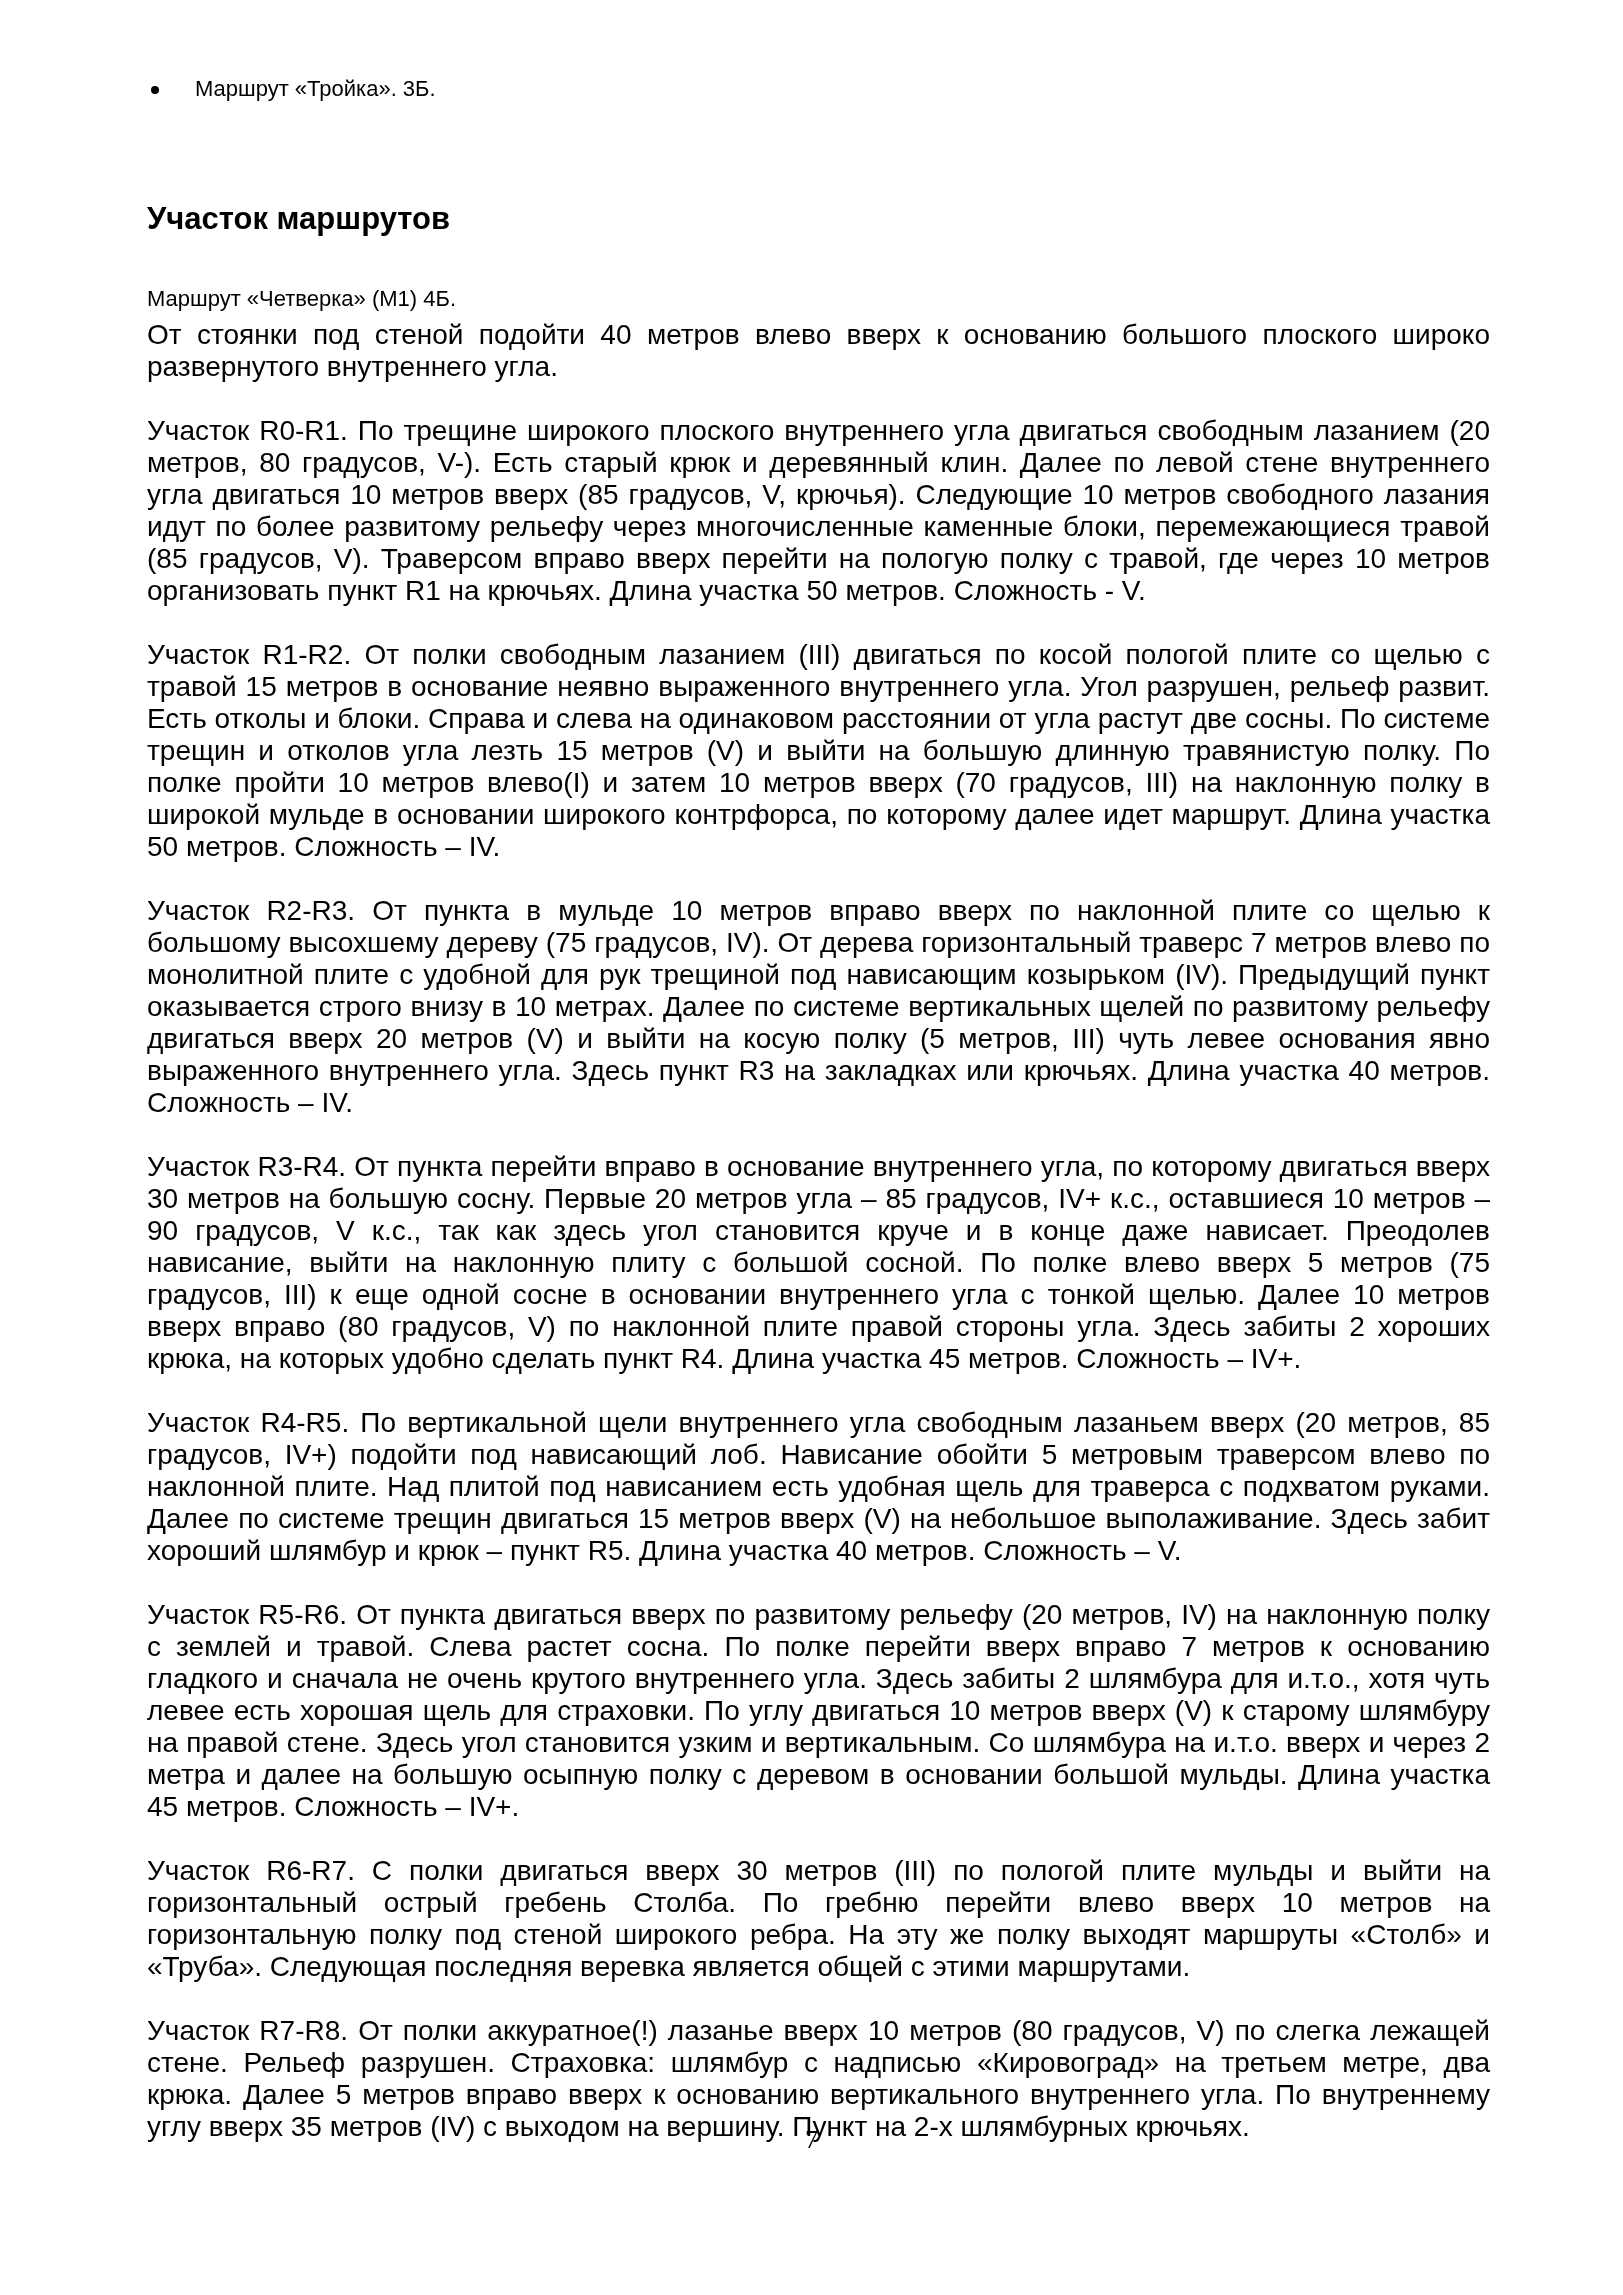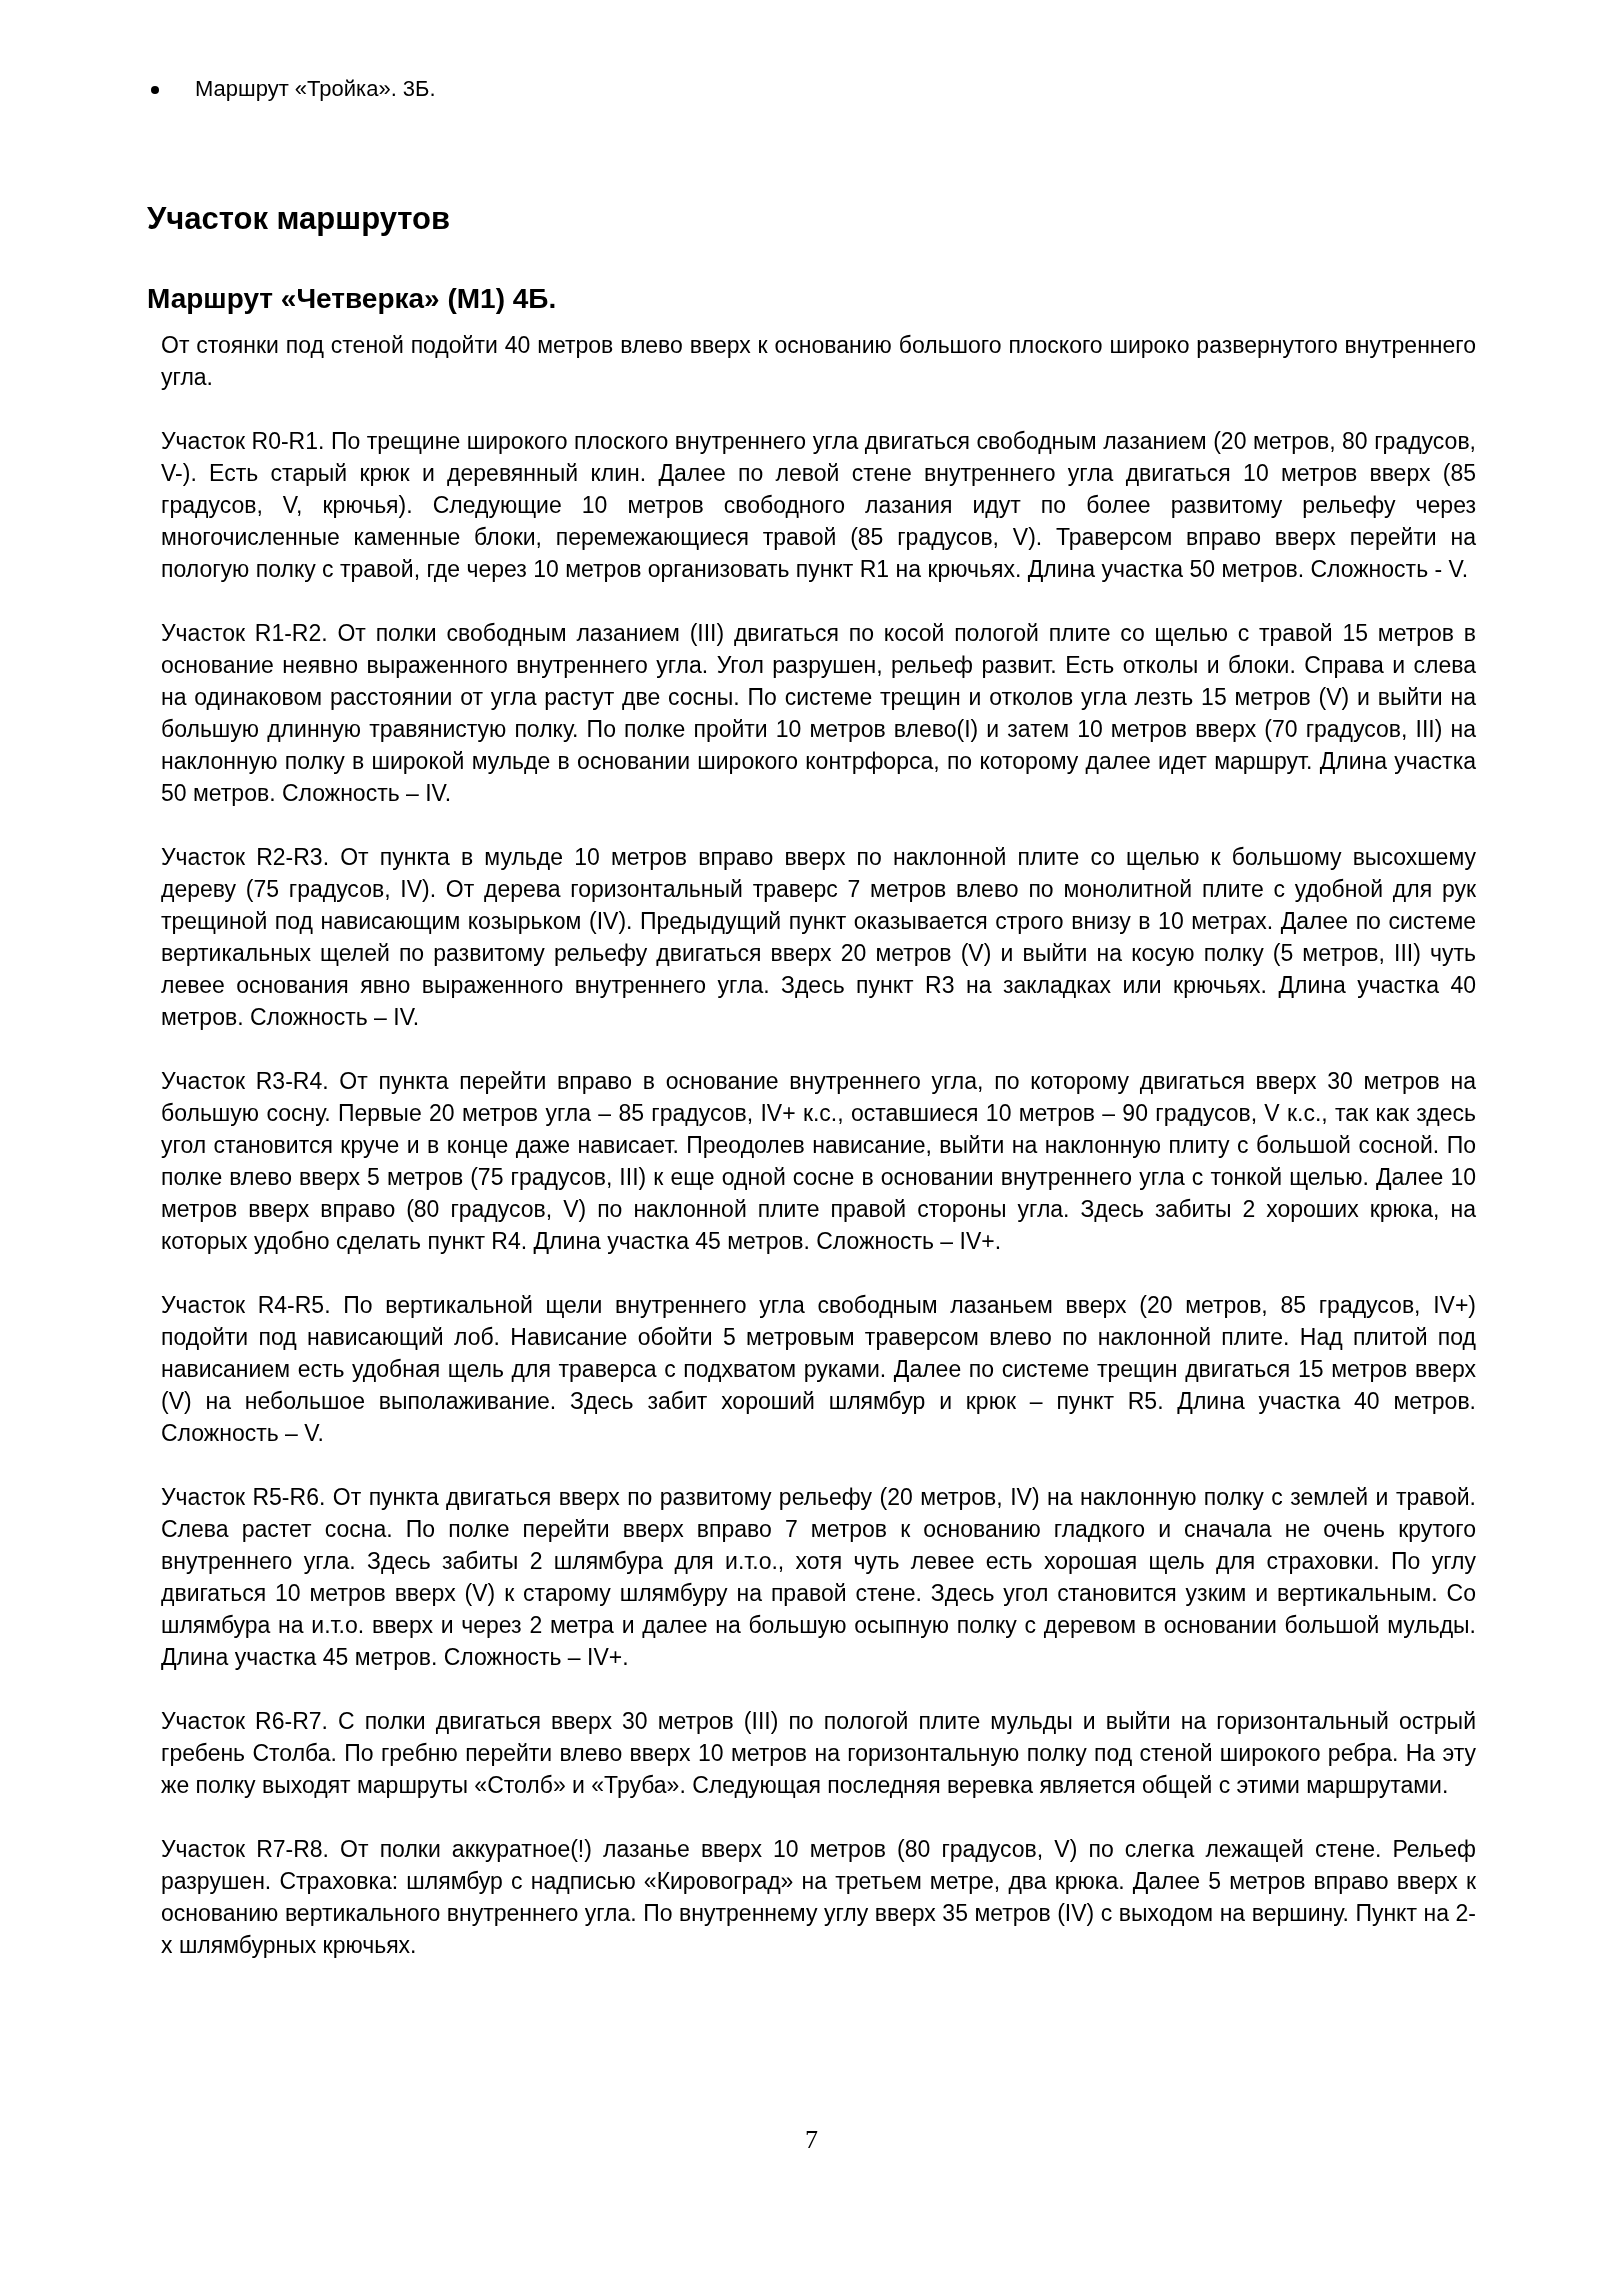--- a/index.html
+++ b/index.html
@@ -37,30 +37,30 @@
     border-radius: 50%;
     background: #000;
   }
   .section-heading {
     font-size: 31px;
     font-weight: bold;
     line-height: 37px;
     margin: 95px 0 0 0;
   }
   .route-title {
-    font-size: 28px;
-    font-weight: bold;
+    font-size: 22px;
+    font-weight: normal;
     line-height: 32px;
     margin: 46px 0 3.9px 0;
   }
   .para {
-    font-size: 23px;
+    font-size: 28px;
     line-height: 32px;
     text-align: justify;
-    margin: 14px;
+    margin: 0;
   }
   .para + .para { margin-top: 32px; }
   .segment-label {
     text-underline-offset: 3.9px;
     text-decoration-thickness: 2px;
   }
   .page-number {
     position: absolute;
     left: 0;
     width: 1623px;

